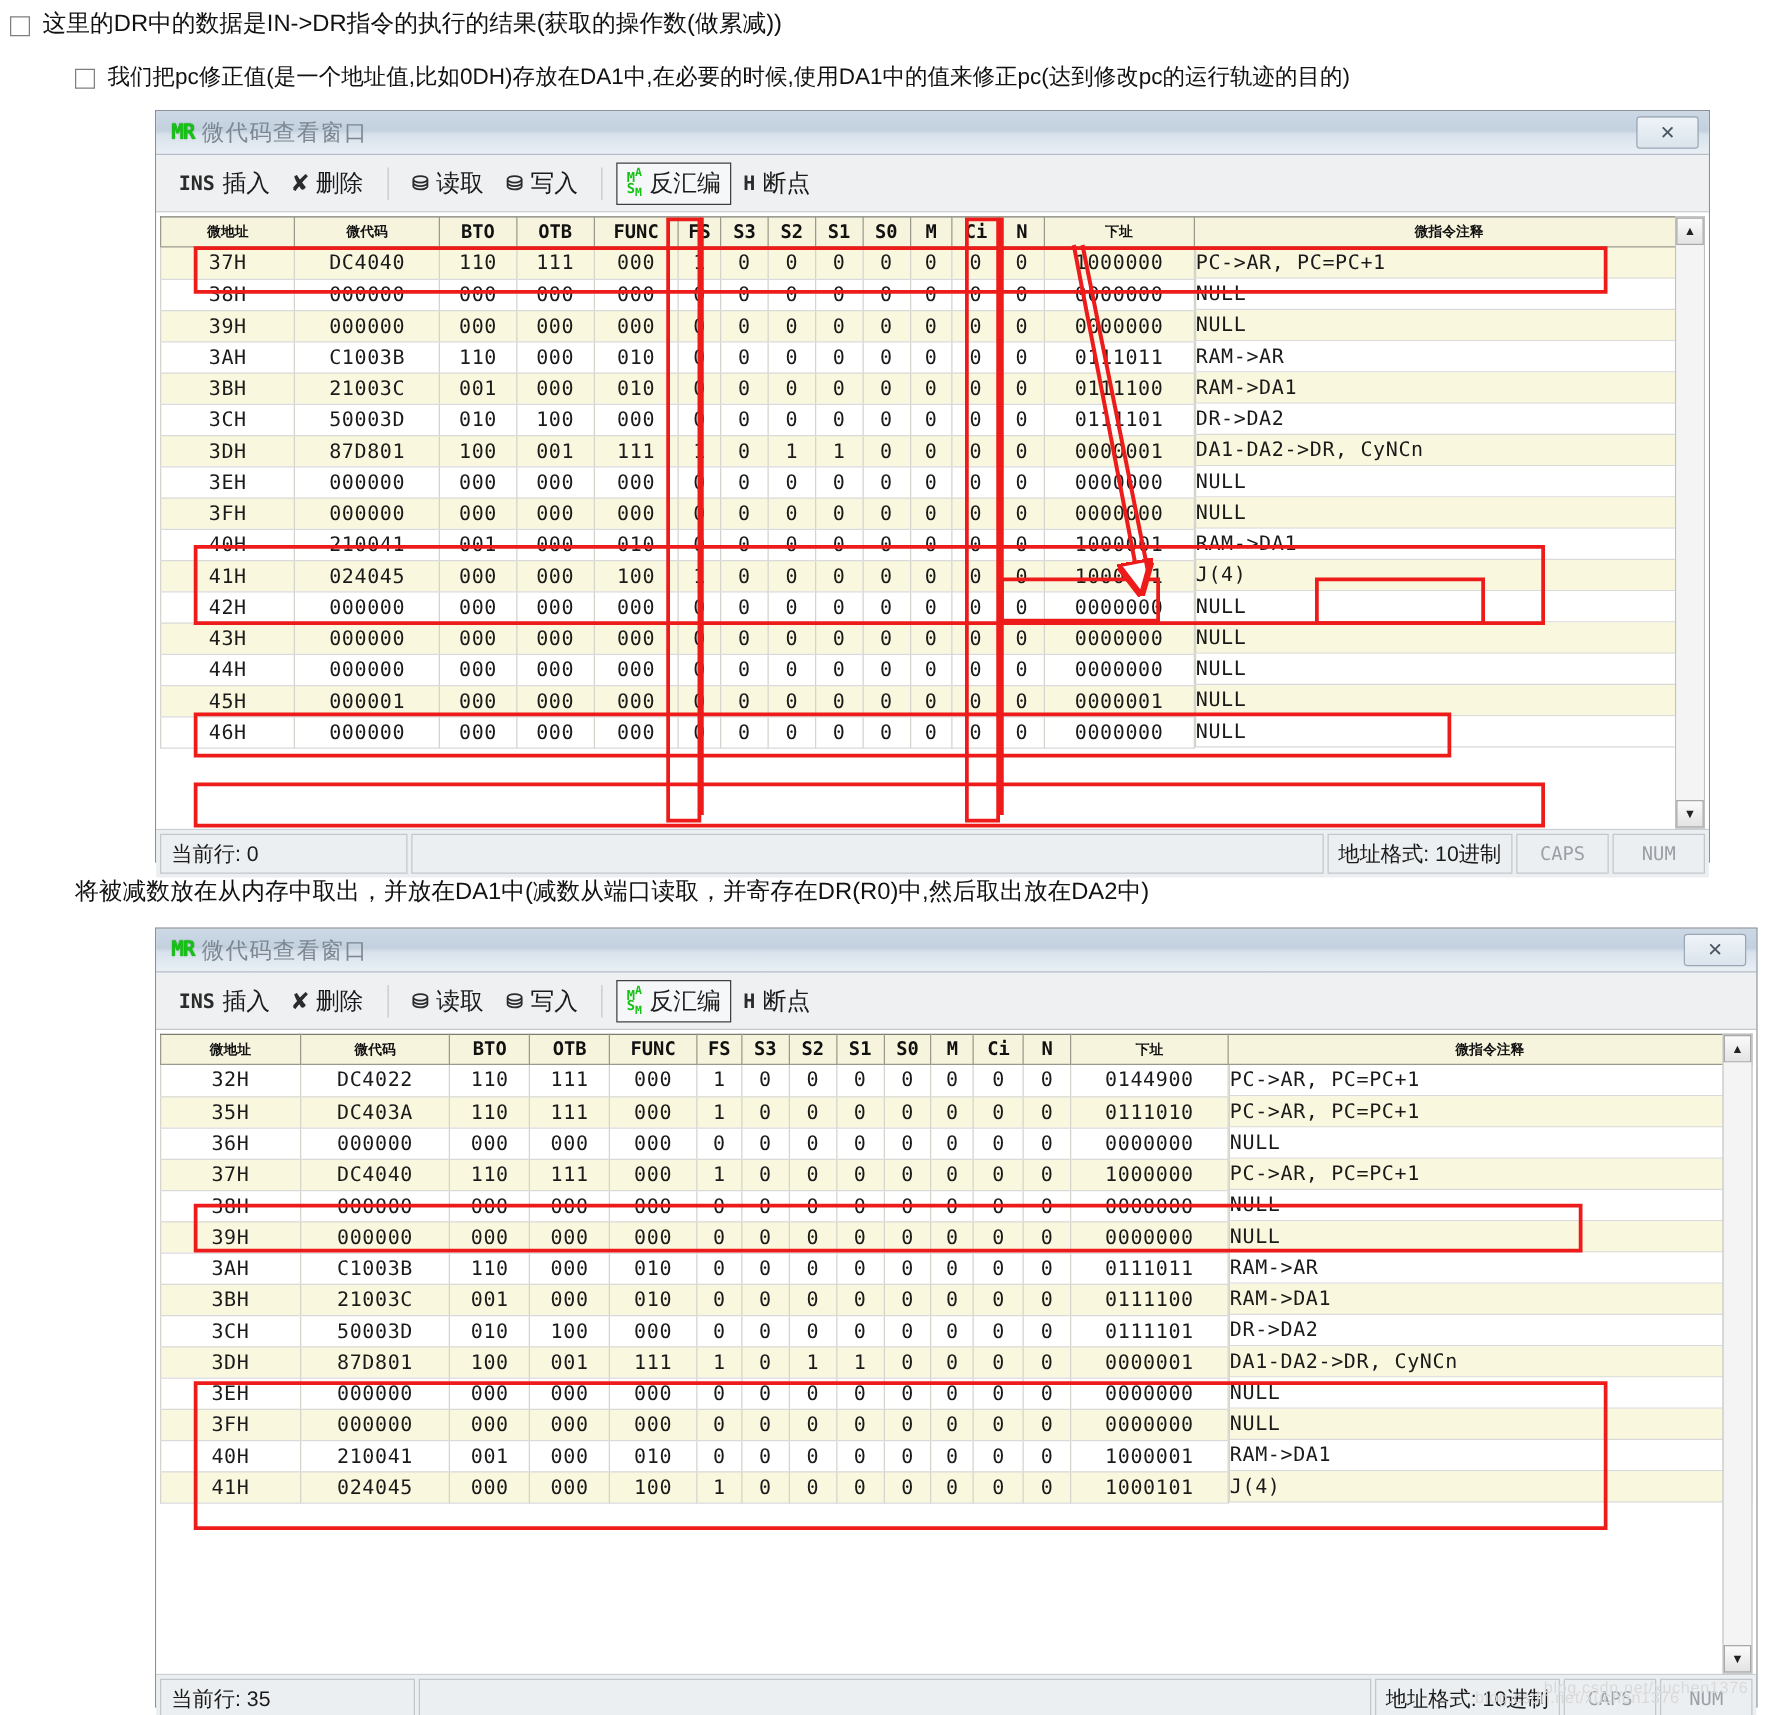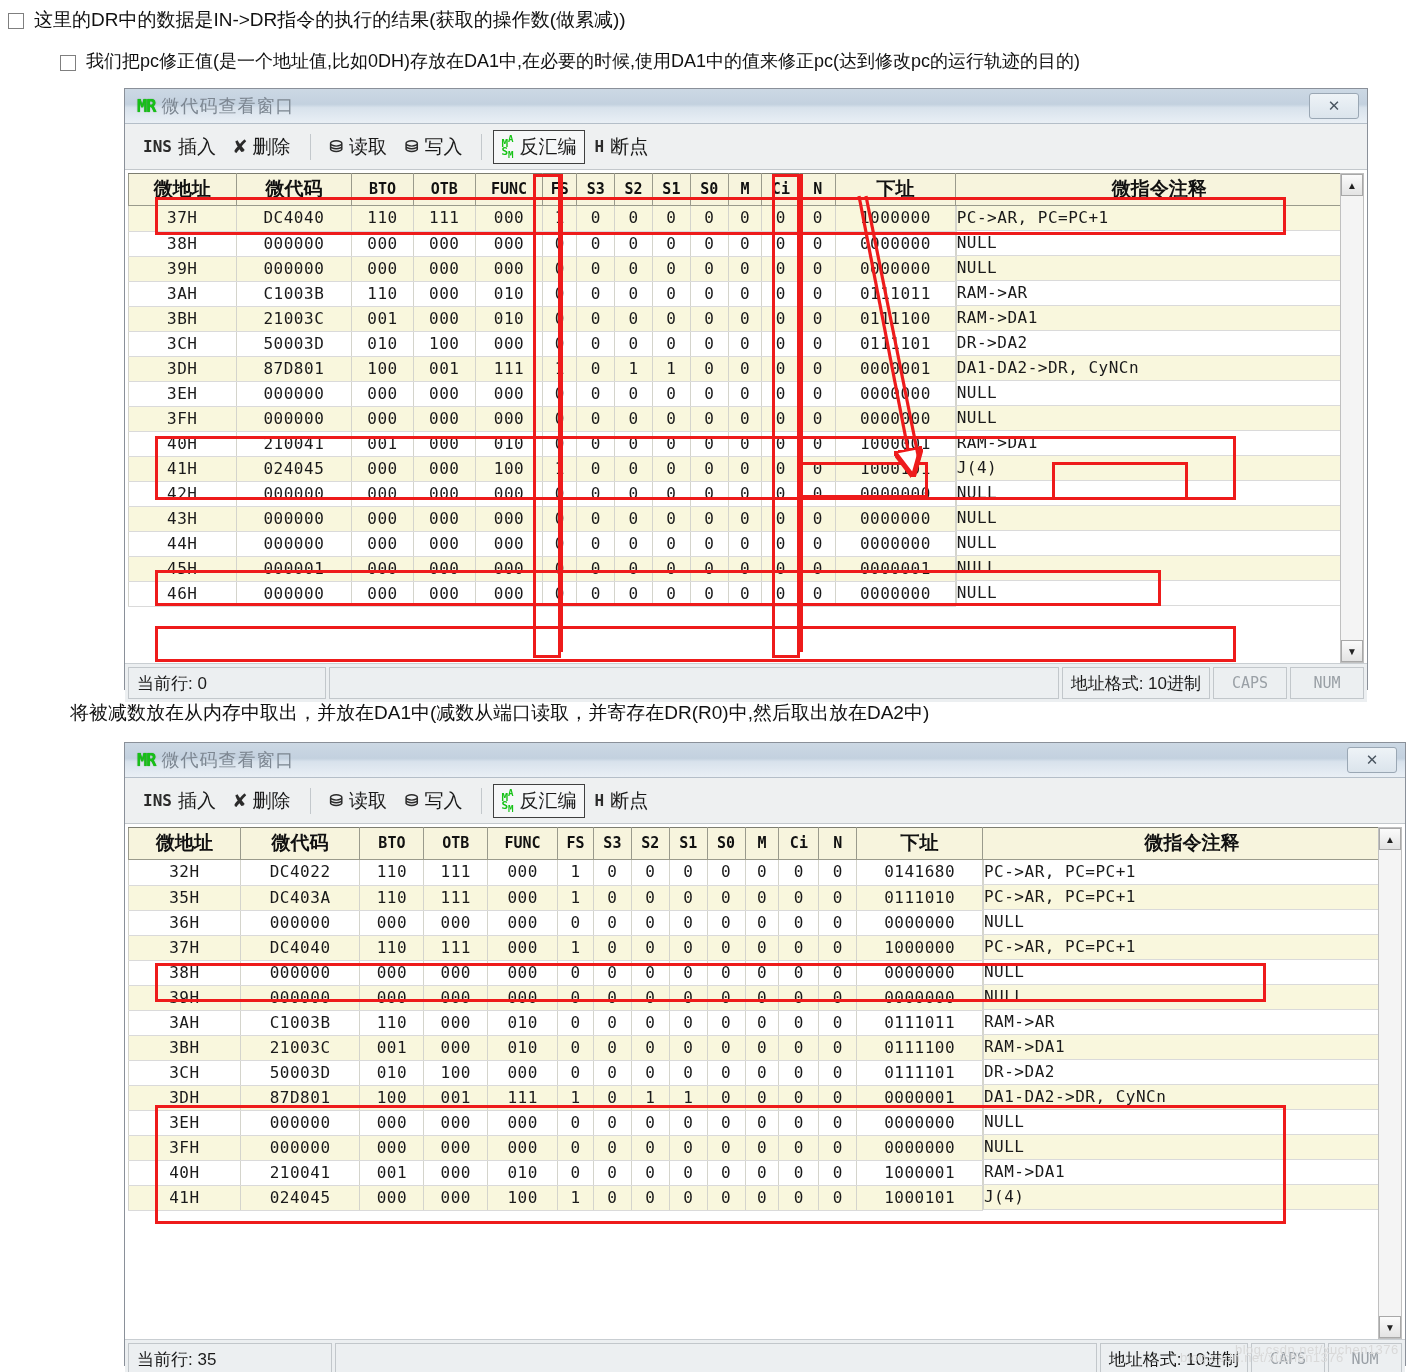--- a/index.html
+++ b/index.html
@@ -16,21 +16,21 @@
     width:14px;height:14px;border:1.5px solid #7f7f7f;
     flex:0 0 auto;margin-top:5px;background:#fff;
   }
   .note .txt{
     font-size:19px;color:#111;line-height:1.25;letter-spacing:0px;
     white-space:nowrap;
   }
   #note1{position:absolute;left:8px;top:8px;}
   #note2{position:absolute;left:60px;top:50px;}
   #note2 .txt{font-size:18px;}
-  #midnote{position:absolute;left:70px;top:700px;font-size:19px;color:#111;white-space:nowrap;}
+  #midnote{position:absolute;left:60px;top:700px;font-size:19px;color:#111;white-space:nowrap;}
 
   
   .win{
     position:absolute;
     background:#e8ecef;
     border:1px solid #8a9099;
     box-shadow:0 0 0 1px #ffffff inset;
   }
   .titlebar{
     height:34px;
@@ -70,21 +70,21 @@
   .tbicon.masm{color:#16c216;font-size:11px;line-height:9px;font-weight:bold;text-align:center;}
   .tblabel{font-size:19px;color:#1a1a1a;white-space:nowrap;}
   .tbsep{width:1px;height:26px;background:#c3c8cc;margin:0 9px;}
 
   
   .tablewrap{position:relative;background:#ffffff;padding:3px 3px 0 3px;}
   table.mc{border-collapse:collapse;table-layout:fixed;font-family:"DejaVu Sans Mono","Liberation Mono",monospace;}
   table.mc th{
     background:#f7f4dd;border:1px solid #9a9a8c;border-top:1px solid #7d7d70;
     font-family:"Liberation Sans","DejaVu Sans",sans-serif;
-    font-size:19px;font-weight:bold;color:#111;
+    font-size:11px;font-weight:bold;color:#111;
     padding:2px 0 3px 0;text-align:center;white-space:nowrap;
   }
   table.mc th.mono{font-family:"DejaVu Sans Mono","Liberation Mono",monospace;font-size:15px;}
   table.mc td{
     border-left:1px solid #d4d4cc;border-right:1px solid #d4d4cc;
     border-bottom:1px solid #dadada;
     font-size:16px;color:#1a1a1a;text-align:center;
     padding:2px 0 3px 0;white-space:nowrap;letter-spacing:0.5px;
   }
   tr.odd td{background:#f9f7dd;}
@@ -581,21 +581,21 @@
             <td>111</td>
             <td>000</td>
             <td>1</td>
             <td>0</td>
             <td>0</td>
             <td>0</td>
             <td>0</td>
             <td>0</td>
             <td>0</td>
             <td>0</td>
-            <td>0141680</td>
+            <td>0144900</td>
             <td class="note">PC-&gt;AR, PC=PC+1</td>
           </tr>
           <tr class="odd">
             <td>35H</td>
             <td>DC403A</td>
             <td>110</td>
             <td>111</td>
             <td>000</td>
             <td>1</td>
             <td>0</td>

